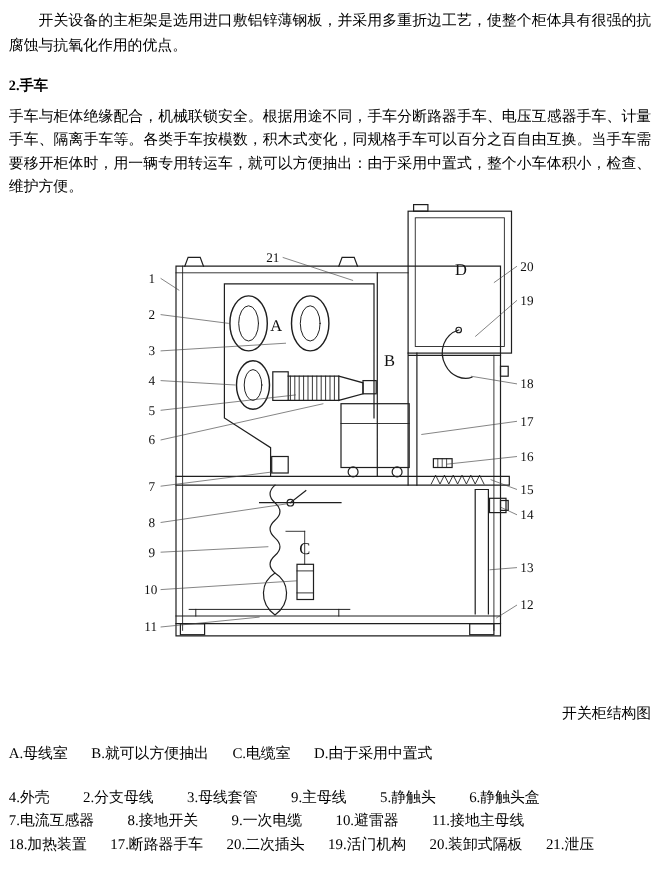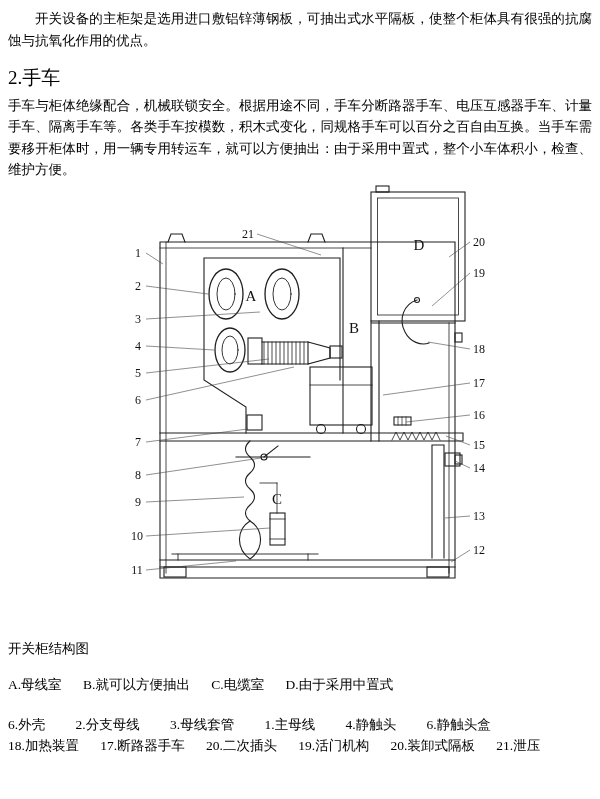--- a/index.html
+++ b/index.html
@@ -1,42 +1,42 @@
 <!DOCTYPE html>
 <html><head>
 <meta charset="utf-8">
 <style>
   html,body{margin:0;padding:0;background:#fff}
   body{width:600px;height:799px;overflow:hidden}
   .page{box-sizing:border-box;width:600px;height:799px;padding:8px 8px 0;background:#fff;color:#000;
     font-family:"Liberation Serif","DejaVu Serif",serif;font-size:13.5px;line-height:21.5px}
   .para{margin:0;text-align:justify}
   .para.indent{text-indent:2em;margin-bottom:16px}
-  .section-heading{margin:16px 0 6px;font-size:19px;font-weight:400;line-height:21.5px}
+  .section-heading{margin:16px 0 6px;font-size:13px;font-weight:700;line-height:21.5px}
   .diagram{position:relative;height:425px;margin-top:2px}
   .diagram svg{display:block}
-  .caption{margin-top:30px;text-align:left}
+  .caption{margin-top:30px;text-align:right}
   .comp-legend{margin-top:15px}
   .comp-legend .comp{margin-right:18px;display:inline-block}
   .parts{margin-top:18px}
   .parts-line{white-space:nowrap}
   .part{display:inline-block}
   .g27 .part{margin-right:27px}
   .g18 .part{margin-right:18px}
   .part:last-child,.comp:last-child{margin-right:0}
   svg text{font-family:"Liberation Serif","DejaVu Serif",serif}
   .callout{font-size:12px;fill:#111}
   .comp-letter{font-size:15px;fill:#111}
 </style>
 </head>
 <body>
 
 <div class="page">
 
-  <p class="para indent">开关设备的主柜架是选用进口敷铝锌薄钢板，可抽出式水平隔板，使整个柜体具有很强的抗腐蚀与抗氧化作用的优点。</p>
+  <p class="para indent">开关设备的主柜架是选用进口敷铝锌薄钢板，并采用多重折边工艺，使整个柜体具有很强的抗腐蚀与抗氧化作用的优点。</p>
 
   <h3 class="section-heading">2.手车</h3>
 
   <p class="para">手车与柜体绝缘配合，机械联锁安全。根据用途不同，手车分断路器手车、电压互感器手车、计量手车、隔离手车等。各类手车按模数，积木式变化，同规格手车可以百分之百自由互换。当手车需要移开柜体时，用一辆专用转运车，就可以方便抽出：由于采用中置式，整个小车体积小，检查、维护方便。</p>
 
   <div class="diagram">
     <svg width="600" height="425" viewBox="0 178 600 425" xmlns="http://www.w3.org/2000/svg">
 
       <g stroke="#1f1f1f" fill="none" stroke-width="1.1" stroke-linecap="square">
 
@@ -159,26 +159,33 @@
 
   <div class="comp-legend">
     <span class="comp">A.母线室</span>
     <span class="comp">B.就可以方便抽出</span>
     <span class="comp">C.电缆室</span>
     <span class="comp">D.由于采用中置式</span>
   </div>
 
   <div class="parts">
     <div class="parts-line g27">
-      <span class="part">6.外壳</span>
+      <span class="part">4.外壳</span>
       <span class="part">2.分支母线</span>
       <span class="part">3.母线套管</span>
-      <span class="part">1.主母线</span>
-      <span class="part">4.静触头</span>
+      <span class="part">9.主母线</span>
+      <span class="part">5.静触头</span>
       <span class="part">6.静触头盒</span>
+    </div>
+    <div class="parts-line g27">
+      <span class="part">7.电流互感器</span>
+      <span class="part">8.接地开关</span>
+      <span class="part">9.一次电缆</span>
+      <span class="part">10.避雷器</span>
+      <span class="part">11.接地主母线</span>
     </div>
     <div class="parts-line g18">
       <span class="part">18.加热装置</span>
       <span class="part">17.断路器手车</span>
       <span class="part">20.二次插头</span>
       <span class="part">19.活门机构</span>
       <span class="part">20.装卸式隔板</span>
       <span class="part">21.泄压</span>
     </div>
   </div>

